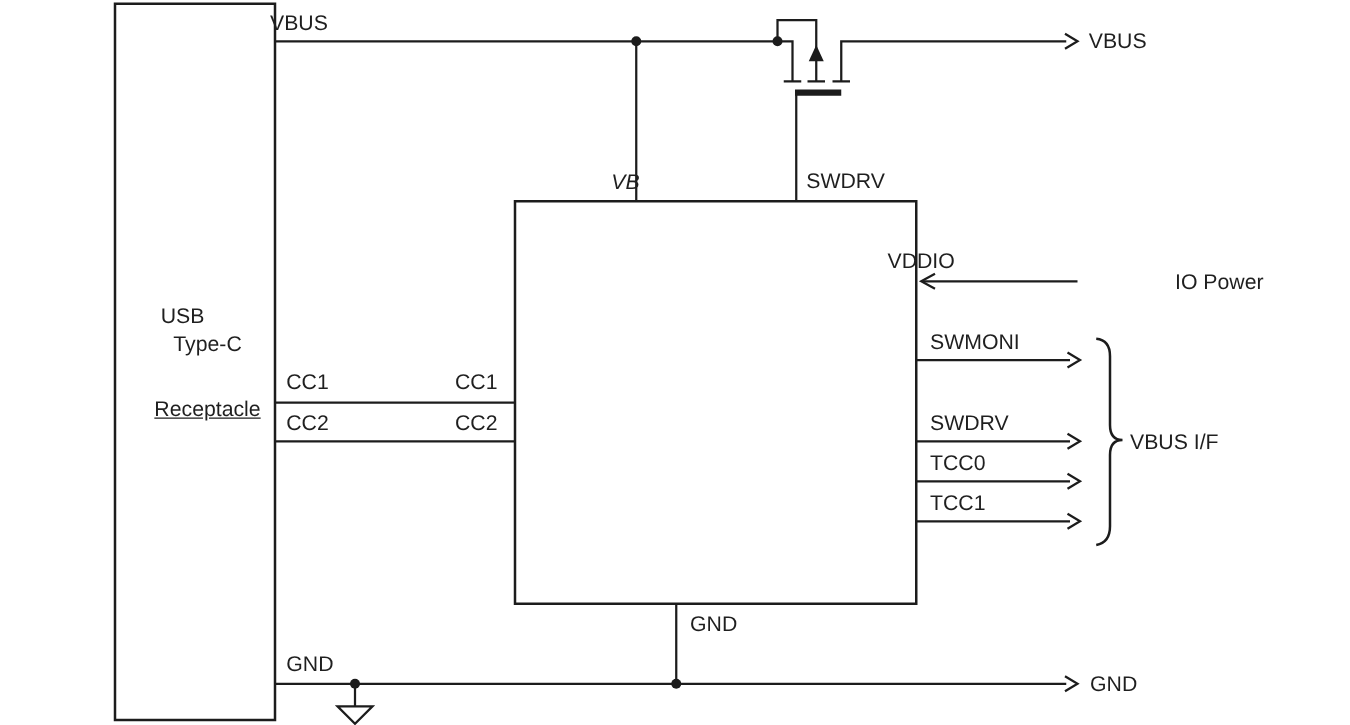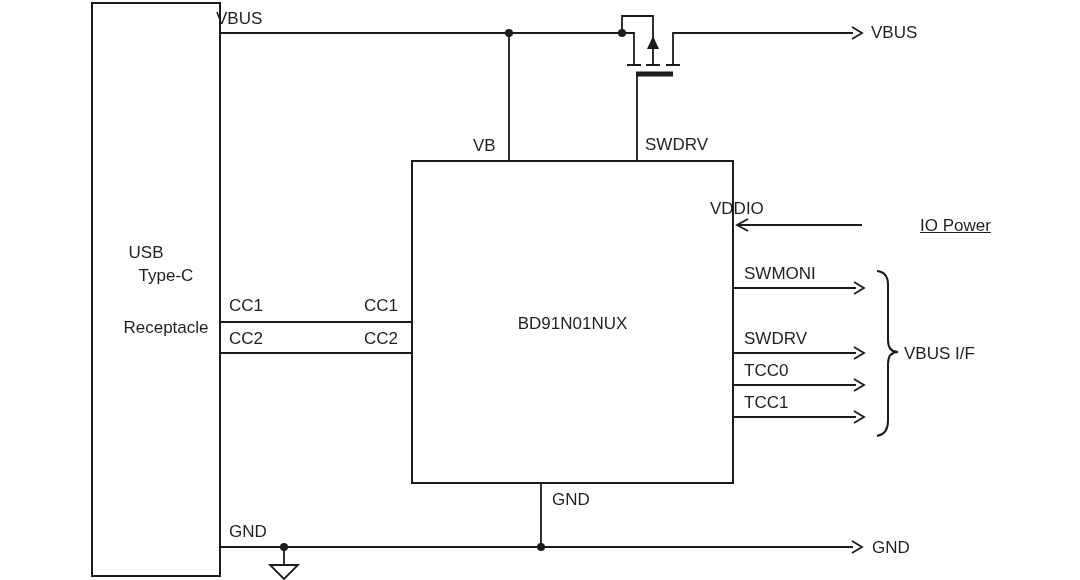--- a/index.html
+++ b/index.html
@@ -63,30 +63,29 @@
 
       <g>
         <path d="M284 547 V565"></path>
         <polygon points="270,565 298,565 284,579" fill="#ffffff"></polygon>
       </g>
     </g>
   </svg>
 
   <div class="lbl ctr" style="left:92px;top:243px;width:108px;">USB</div>
   <div class="lbl ctr" style="left:92px;top:266px;width:148px;">Type-C</div>
-  <div class="lbl ctr" style="left:92px;top:318px;width:148px;">Receptacle</div>
+  <div class="lbl ctr" style="left:92px;top:318px;width:148px;text-decoration:underline;">Receptacle</div>
 
-  <div class="lbl ctr" style="left:412px;top:314px;width:321px;">BD91N01NUX</div>
 
   <div class="lbl" style="left:216px;top:9px;">VBUS</div>
   <div class="lbl" style="left:871px;top:23px;">VBUS</div>
-  <div class="lbl" style="left:473px;top:136px;">VB</div>
+  <div class="lbl" style="left:489px;top:136px;font-style:italic;">VB</div>
   <div class="lbl" style="left:645px;top:135px;">SWDRV</div>
   <div class="lbl" style="left:710px;top:199px;">VDDIO</div>
-  <div class="lbl" style="left:920px;top:216px;text-decoration:underline;">IO Power</div>
+  <div class="lbl" style="left:940px;top:216px;">IO Power</div>
   <div class="lbl" style="left:744px;top:264px;">SWMONI</div>
   <div class="lbl" style="left:744px;top:329px;">SWDRV</div>
   <div class="lbl" style="left:744px;top:361px;">TCC0</div>
   <div class="lbl" style="left:744px;top:393px;">TCC1</div>
   <div class="lbl" style="left:904px;top:344px;">VBUS I/F</div>
 
   <div class="lbl" style="left:229px;top:296px;">CC1</div>
   <div class="lbl" style="left:229px;top:329px;">CC2</div>
   <div class="lbl" style="left:364px;top:296px;">CC1</div>
   <div class="lbl" style="left:364px;top:329px;">CC2</div>

